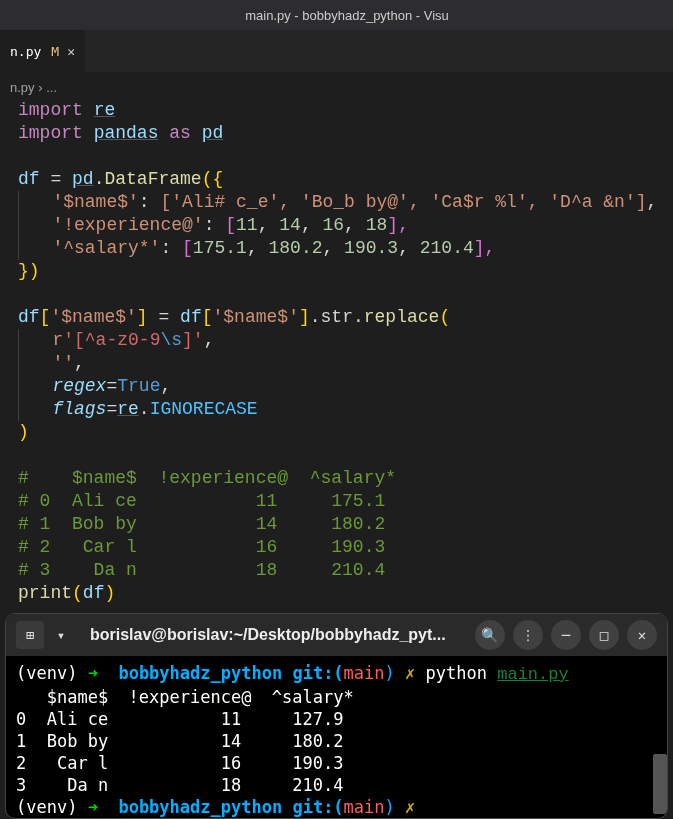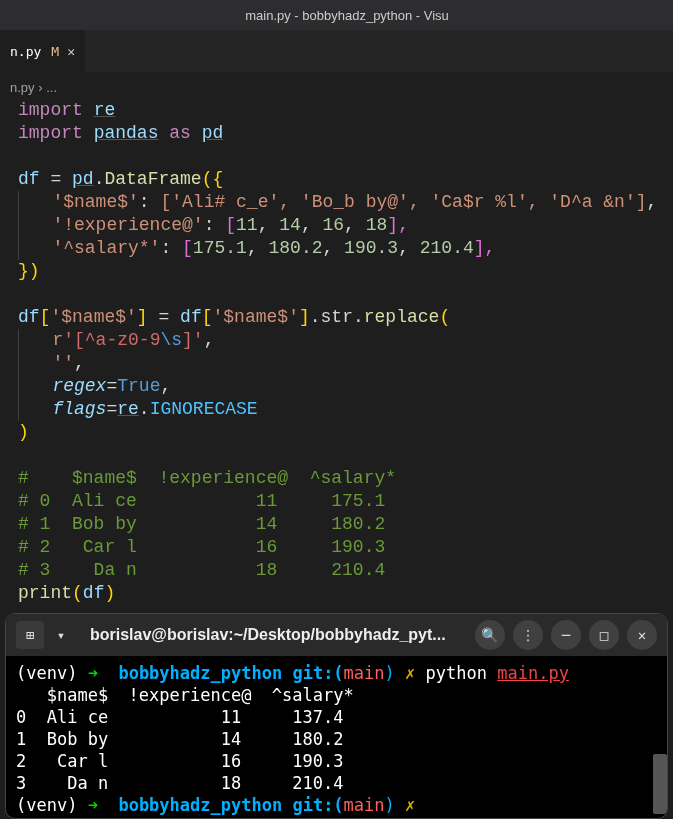--- a/index.html
+++ b/index.html
@@ -131,21 +131,21 @@
     }
     .t-line { white-space: pre; }
     .t-venv { color: #ffffff; margin-top: 32px; }
     .t-arrow { color: #00d700; font-weight: bold; }
     .t-dir { color: #00afff; font-weight: bold; }
     .t-git { color: #00afff; font-weight: bold; }
     .t-branch { color: #ff5f5f; }
     .t-paren { color: #00afff; }
     .t-x { color: #d7af00; font-weight: bold; }
     .t-cmd { color: #ffffff; }
-    .t-file { color: #ef4444; text-decoration: underline; }
+    .t-file { color: #15803d; text-decoration: underline; font-family: Liberation Mono, monospace; }
     .scrollbar {
       position: absolute;
       right: 0;
       top: 42px;
       width: 14px;
       height: 60px;
       background: #555;
       border-radius: 2px;
     }
   </style>
@@ -219,20 +219,20 @@
     <div class="term-btn round">
         <span>□</span>
       </div>
     <div class="term-btn round">
         <span>✕</span>
       </div>
   </div>
   <div class="term-body">
     <div class="t-line"><span class="t-venv">(venv)</span> <span class="t-arrow">➜</span>  <span class="t-dir">bobbyhadz_python</span> <span class="t-git">git:(</span><span class="t-branch">main</span><span class="t-paren">)</span> <span class="t-x">✗</span> <span class="t-cmd">python</span> <span class="t-file">main.py</span></div>
     <div class="t-line">   $name$  !experience@  ^salary*</div>
-    <div class="t-line">0  Ali ce           11     137.4</div>
+    <div class="t-line">0  Ali ce           11     127.9</div>
     <div class="t-line">1  Bob by           14     180.2</div>
     <div class="t-line">2   Car l           16     190.3</div>
     <div class="t-line">3    Da n           18     210.4</div>
     <div class="t-line"><span class="t-venv">(venv)</span> <span class="t-arrow">➜</span>  <span class="t-dir">bobbyhadz_python</span> <span class="t-git">git:(</span><span class="t-branch">main</span><span class="t-paren">)</span> <span class="t-x">✗</span></div>
   </div>
   <div class="scrollbar" style="top:140px;"></div>
 </div>
 
 </body></html>

